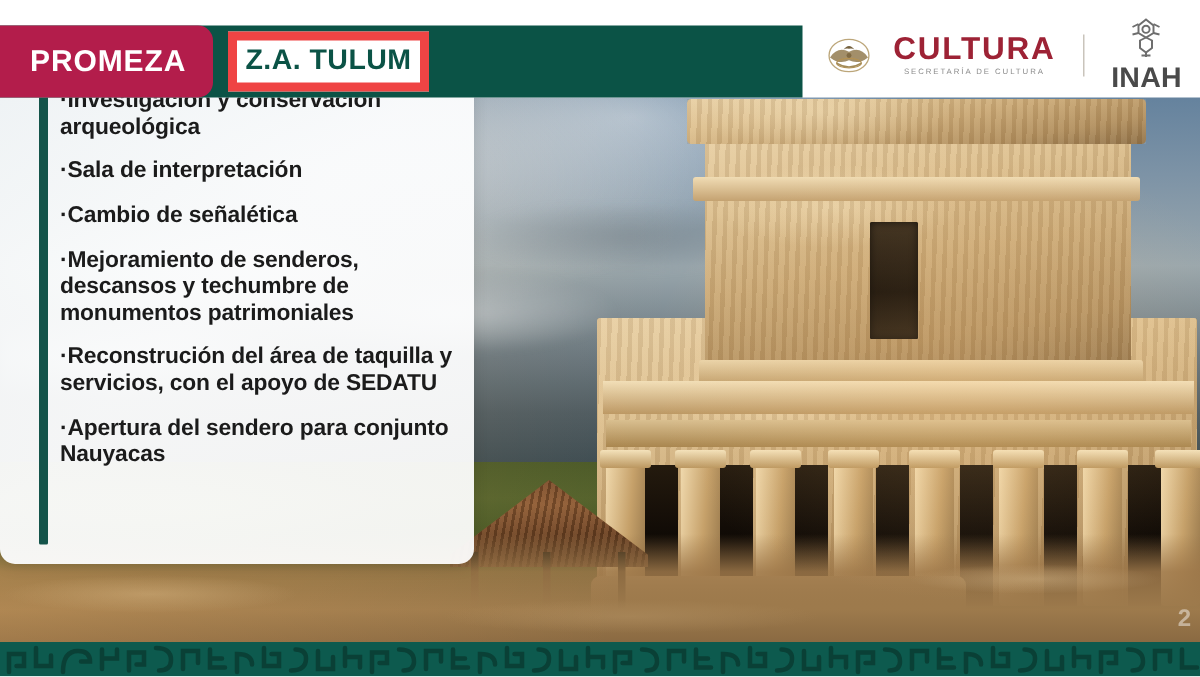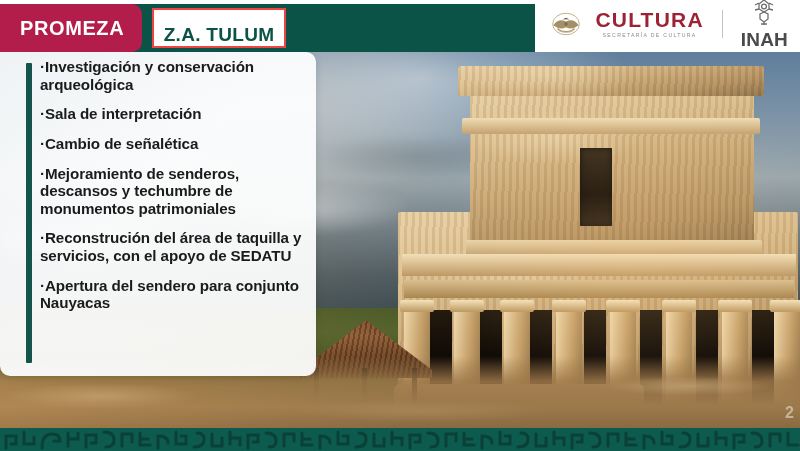--- a/index.html
+++ b/index.html
@@ -106,27 +106,27 @@
     background:linear-gradient(180deg,#f4e2bb,#bb9760);}
   .base-rubble{position:absolute;left:-4px;bottom:-6px;width:250px;height:26px;
     background:linear-gradient(180deg,#c9ab7c,#8e7148);border-radius:6px;filter:blur(.5px);}
   .warm{position:absolute;inset:0;background:
      linear-gradient(100deg, rgba(255,190,110,.22), rgba(255,170,80,0) 55%),
      radial-gradient(ellipse 300px 220px at 640px 200px, rgba(255,200,130,.18), rgba(0,0,0,0) 70%);}
   .wm{position:absolute;right:6px;bottom:6px;color:rgba(255,255,255,.45);
       font-size:16px;font-weight:700;}
 
   
-  .header{position:absolute;left:0;top:4px;width:800px;height:48px;background:#ffffff;z-index:5;text-decoration:underline;}
+  .header{position:absolute;left:0;top:17px;width:800px;height:48px;background:#ffffff;z-index:5;text-decoration:underline;}
   .hdr-green{position:absolute;left:0;top:0;width:535px;height:48px;background:#0b5346;}
   .hdr-red{position:absolute;left:0;top:0;width:142px;height:48px;background:#b31d4b;
     border-radius:0 10px 10px 0;display:flex;align-items:center;}
   .promeza{color:#fff;font-weight:700;font-size:20px;letter-spacing:.6px;padding-left:20px;}
   .hdr-white{position:absolute;left:152px;top:4px;width:134px;height:40px;background:#fff;
-    border:2px solid #ef4444;box-sizing:border-box;display:flex;align-items:flex-end;justify-content:center;}
+    border:6px solid #ef4444;box-sizing:border-box;display:flex;align-items:center;justify-content:center;}
   .zatulum{color:#0b5346;font-weight:700;font-size:19px;letter-spacing:.3px;}
   .estado{position:absolute;left:300px;top:0;height:48px;display:flex;align-items:center;
     color:#e9efed;font-size:18px;letter-spacing:1.6px;font-weight:400;}
   .logos{position:absolute;right:12px;top:0;height:40px;display:flex;align-items:center;gap:10px;text-align:center;}
   .eagle{width:38px;height:26px;opacity:.95;}
   .cultura-txt{display:flex;flex-direction:column;line-height:1;}
   .cultura-main{color:#9d2235;font-weight:700;font-size:21px;letter-spacing:1.2px;}
   .cultura-sub{color:#8b8b8b;font-size:5.2px;letter-spacing:1.3px;margin-top:3px;}
   .divider{width:1px;height:28px;background:#c9c4bb;margin:0 8px;}
   .inah-wrap{display:flex;align-items:center;gap:3px;flex-direction:column;}

